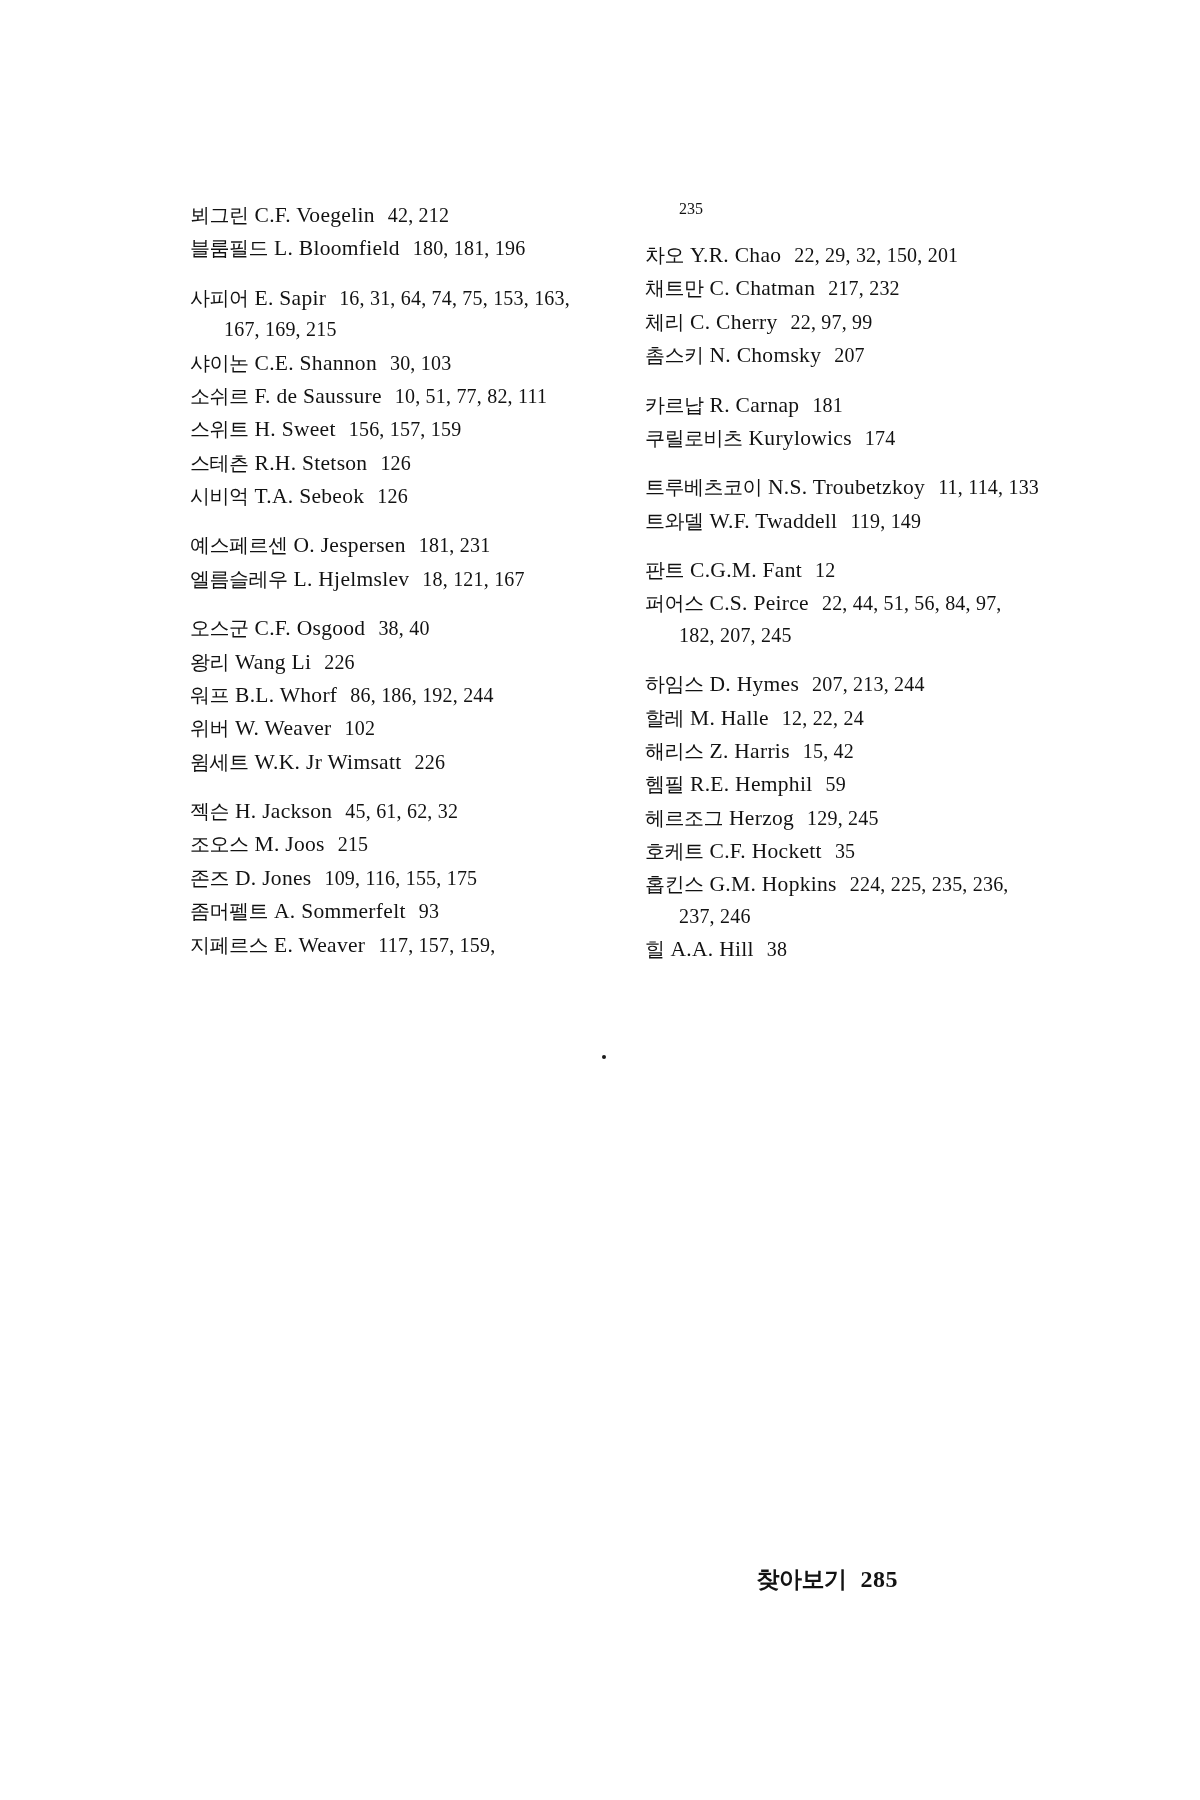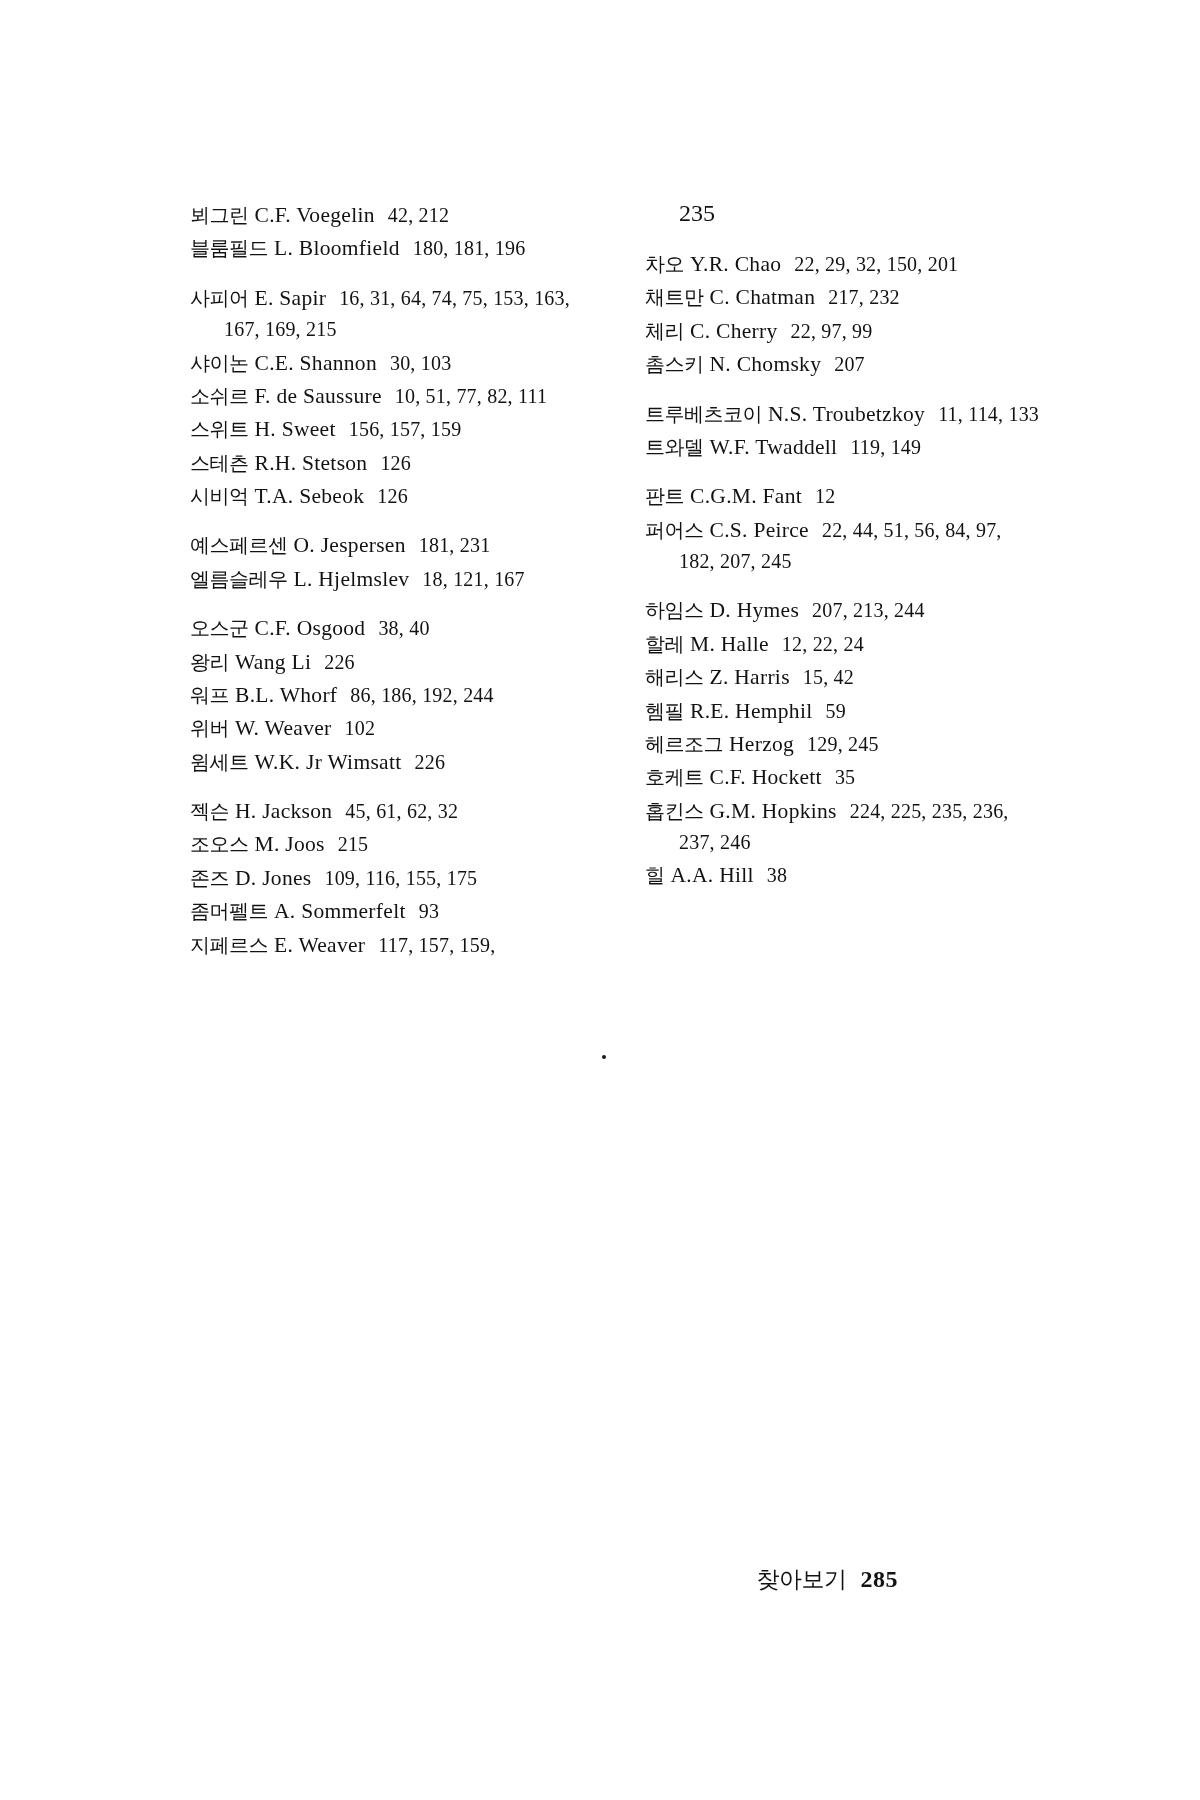--- a/index.html
+++ b/index.html
@@ -77,21 +77,21 @@
     position: absolute;
     right: 170px;
     bottom: 205px;
     display: flex;
     align-items: baseline;
     gap: 14px;
   }
   .footer-label {
     font-family: "DejaVu Sans", "Liberation Sans", sans-serif;
     font-size: 23px;
-    font-weight: normal;
+    font-weight: bold;
     letter-spacing: -0.5px;
   }
   .footer-page {
     font-family: "Liberation Serif", serif;
     font-size: 24px;
     font-weight: bold;
     letter-spacing: 0.5px;
   }
 
   .stray-dot {
@@ -101,21 +101,21 @@
     width: 4px;
     height: 4px;
     background: #1a1a1a;
     border-radius: 50%;
   }
 
   
   .col-right .cont-line {
     padding-left: 34px;
     margin-bottom: 22px;
-    font-size: 24px;
+    font-size: 16px;
   }
 </style>
 </head>
 <body>
 
 <div class="page">
 
   <div class="index-columns">
 
     <div class="col col-left">
@@ -209,20 +209,28 @@
           <span class="hang"></span><span class="kname">채트만</span><span class="sp-s"></span><span class="rname">C.  Chatman</span><span class="sp-m"></span><span class="nums">217, 232</span>
         </div>
         <div class="entry">
           <span class="hang"></span><span class="kname">체리</span><span class="sp-s"></span><span class="rname">C.  Cherry</span><span class="sp-m"></span><span class="nums">22, 97, 99</span>
         </div>
         <div class="entry">
           <span class="hang"></span><span class="kname">촘스키</span><span class="sp-s"></span><span class="rname">N.  Chomsky</span><span class="sp-m"></span><span class="nums">207</span>
         </div>
       </div>
 
+      <div class="group">
+        <div class="entry">
+          <span class="hang"></span><span class="kname">카르납</span><span class="sp-s"></span><span class="rname">R.  Carnap</span><span class="sp-m"></span><span class="nums">181</span>
+        </div>
+        <div class="entry">
+          <span class="hang"></span><span class="kname">쿠릴로비츠</span><span class="sp-s"></span><span class="rname">Kurylowics</span><span class="sp-m"></span><span class="nums">174</span>
+        </div>
+      </div>
 
       <div class="group">
         <div class="entry">
           <span class="hang"></span><span class="kname">트루베츠코이</span><span class="sp-s"></span><span class="rname">N.S.  Troubetzkoy</span><span class="sp-m"></span><span class="nums">11, 114, 133</span>
         </div>
         <div class="entry">
           <span class="hang"></span><span class="kname">트와델</span><span class="sp-s"></span><span class="rname">W.F.  Twaddell</span><span class="sp-m"></span><span class="nums">119, 149</span>
         </div>
       </div>
 

